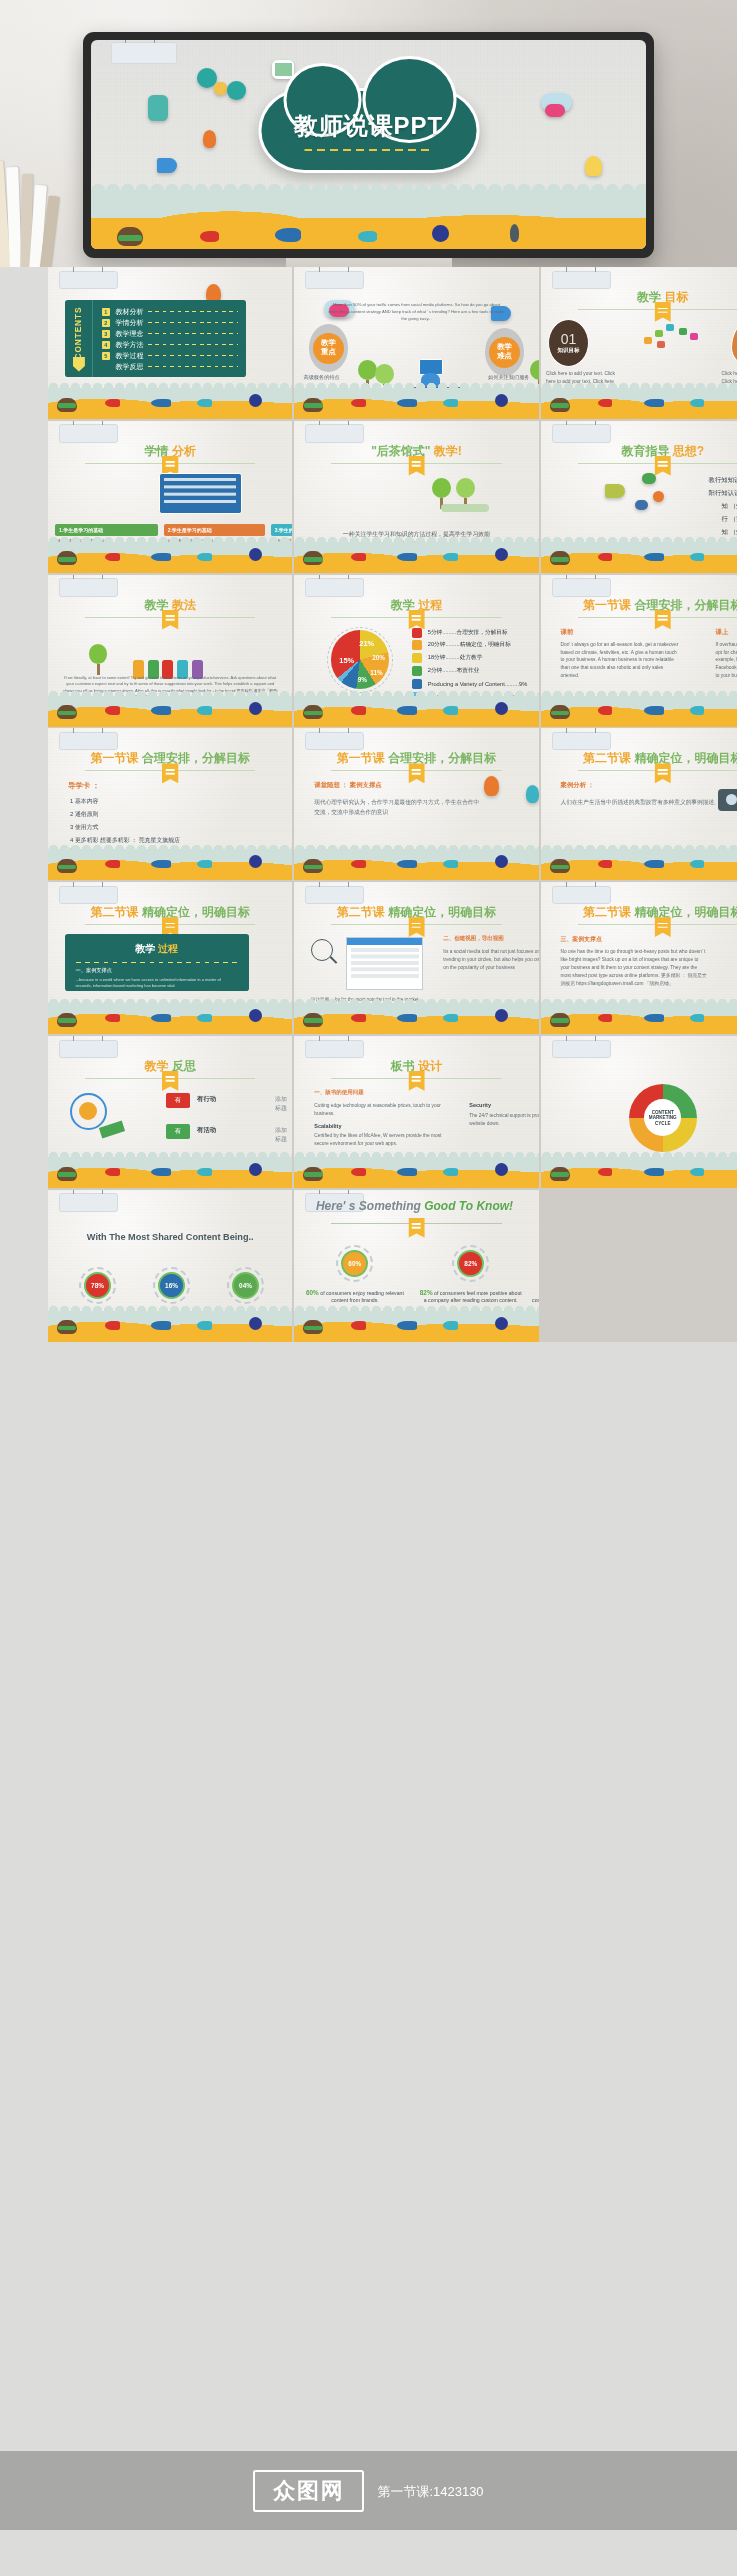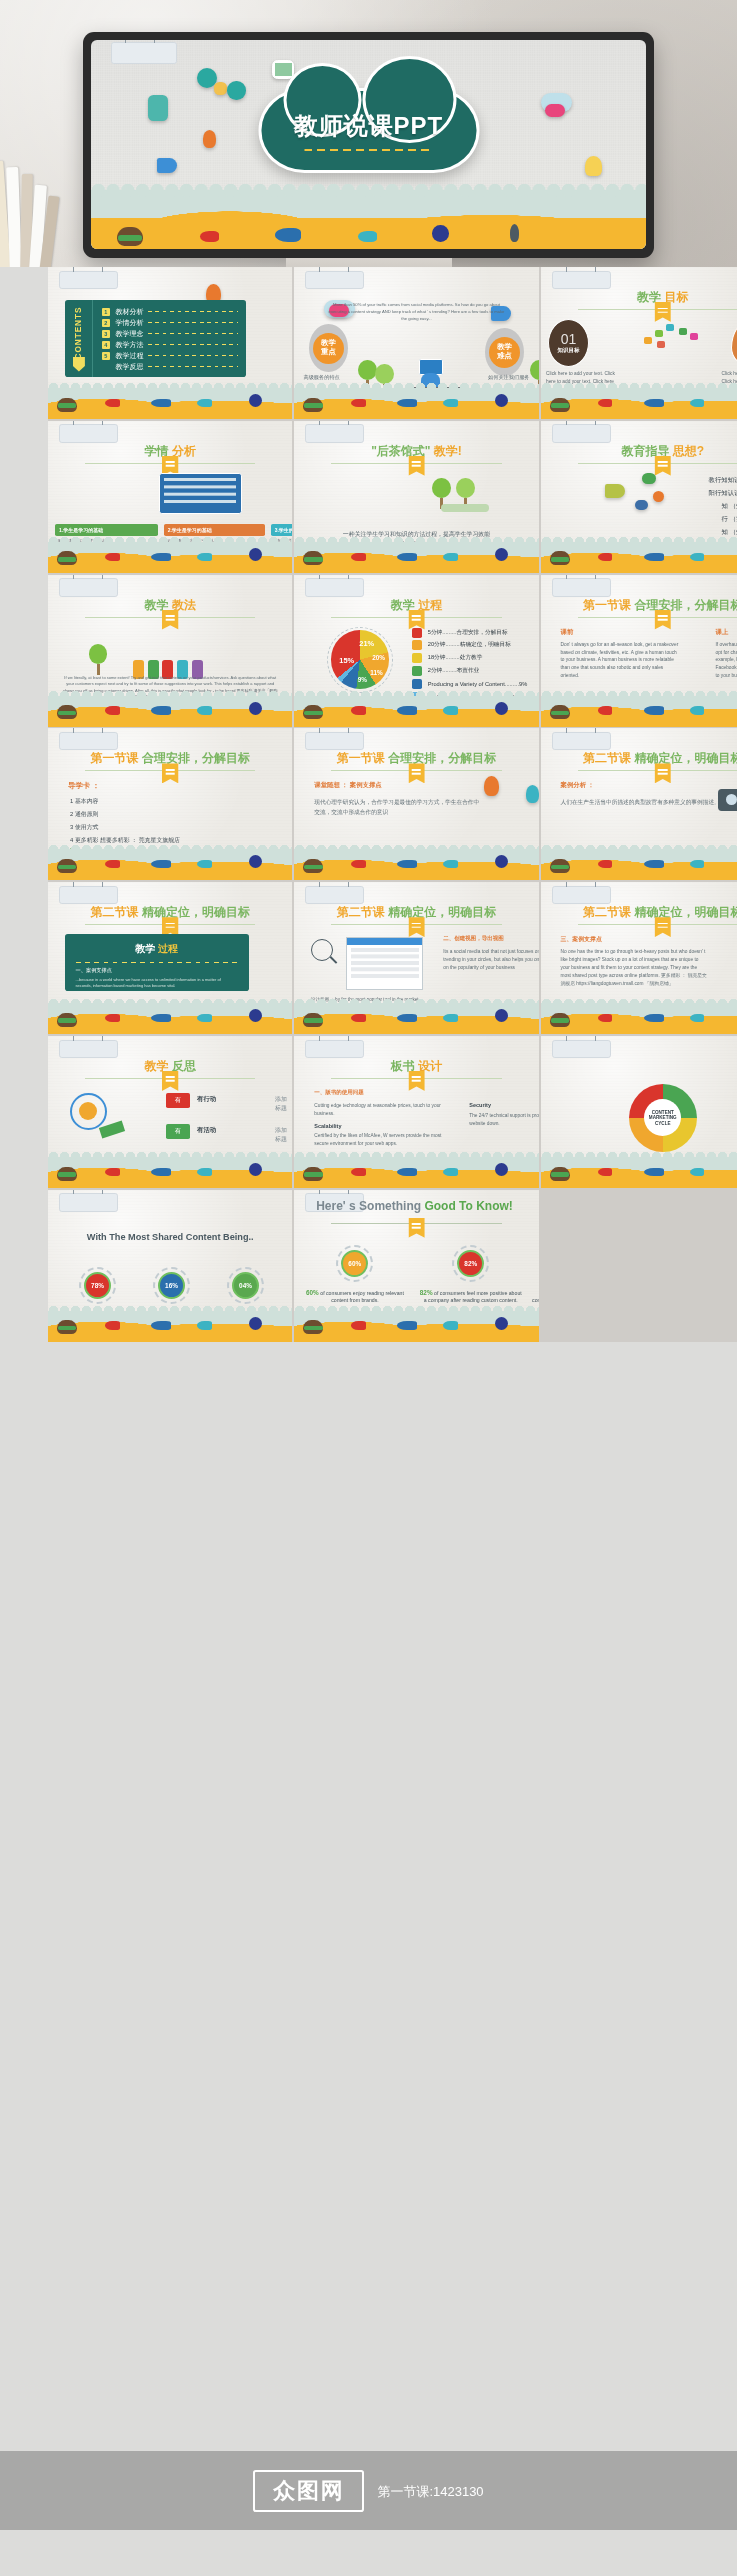--- a/index.html
+++ b/index.html
@@ -807,21 +807,21 @@
     <div class="s-fish" style="left:57px;background:#d9352c"></div>
     <div class="s-fish" style="left:103px;width:20px;background:#2b6fad"></div>
     <div class="s-fish" style="left:149px;background:#3bb3c3"></div>
     <div class="s-fish" style="left:201px;width:13px;height:13px;border-radius:50%;background:#2c3b8f"></div>
     <div class="s-fish" style="left:249px;width:7.4px;height:14.7px;background:#4c5a63"></div>
   </div>
 
   <div class="slide">
     <div class="paperlines"></div>
       <div class="tag"></div>
-    <div style="position:absolute;left:0;right:4px;top:9.2px;text-align:center;font-size:12px;font-weight:bold;">
+    <div style="position:absolute;left:0;right:4px;top:9.2px;text-align:center;font-size:12px;font-weight:bold;font-style:italic;">
       <span style="color:#7b8890">Here' s Something</span>
       <span style="color:#5aa84f">Good To Know!</span>
     </div>
     <div style="position:absolute;left:37px;right:37px;top:33px;height:0.9px;background:#b9c9b0;"></div>
     <div class="s-ribbon" style="top:28px;"></div>
     <div class="donut" style="left:42px;top:55px;">
         <div class="fillc" style="background:#f0a72e">60%</div>
       </div>
     <div class="stat-cap" style="left:9.2px;top:98px;width:103px;"><b>60%</b><span> of consumers enjoy reading relevant content from brands.</span></div>
     <div class="donut" style="left:158px;top:55px;">

